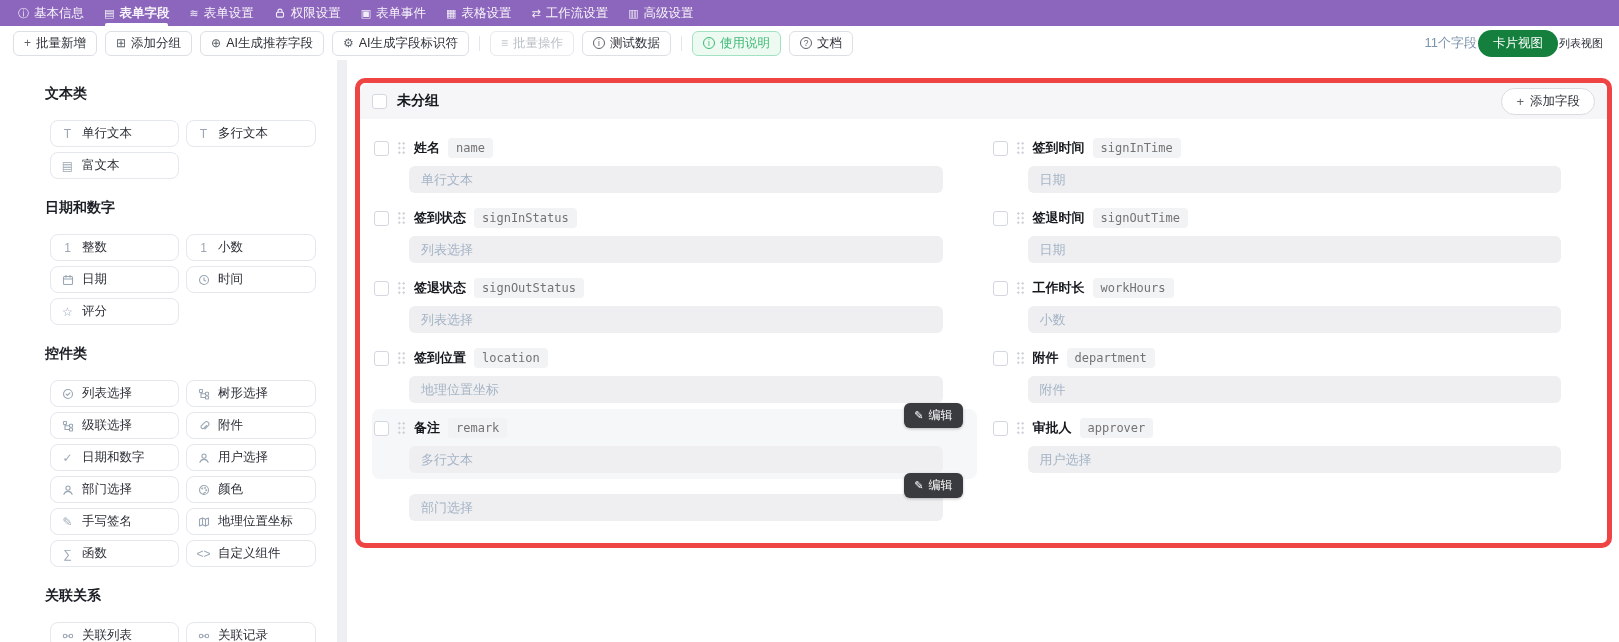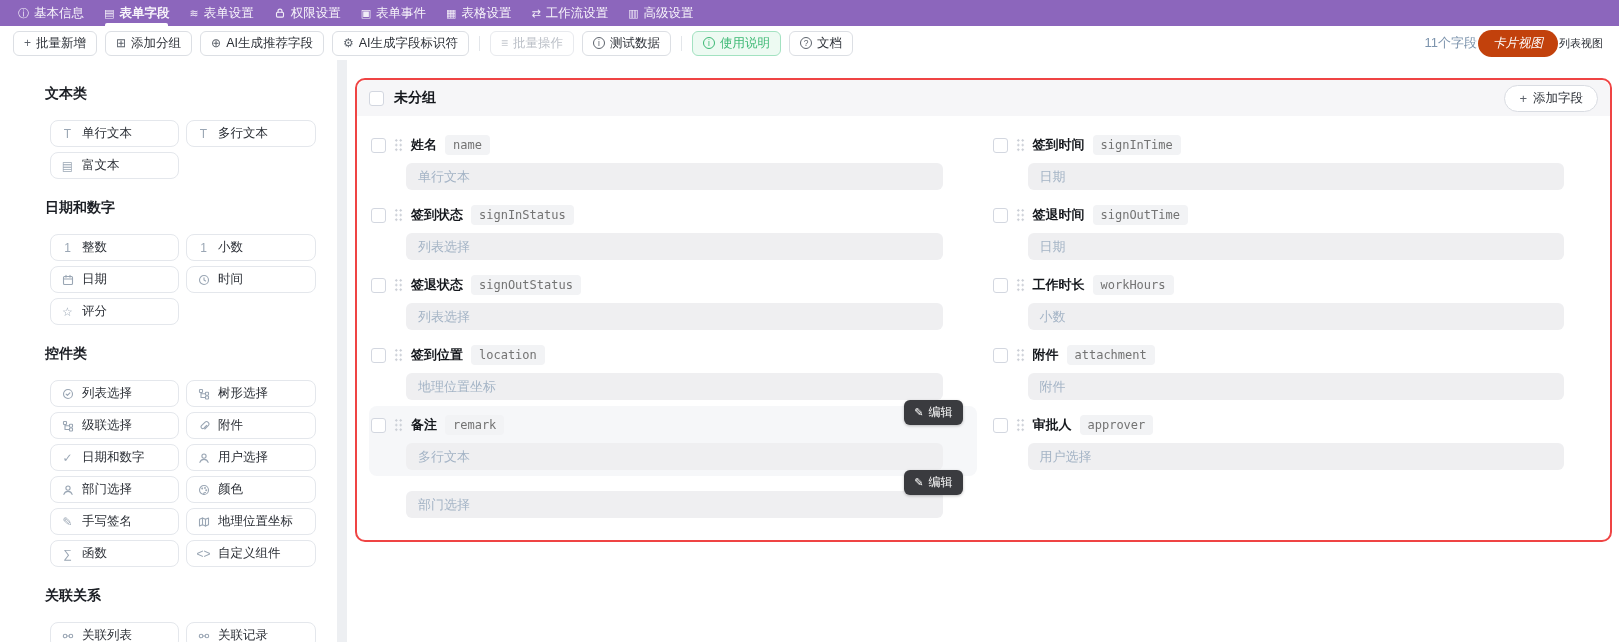--- a/index.html
+++ b/index.html
@@ -24,38 +24,38 @@
     border:1px solid #dcdfe4; border-radius:6px; background:#fff; font-size:12.5px; color:#2b2f36;
     cursor:pointer; white-space:nowrap; }
   .tbtn .ic { color:#5d636c; font-size:12px; line-height:1; display:inline-flex; }
   .tbtn.disabled { color:#b9bec6; border-color:#e8eaee; cursor:default; }
   .tbtn.disabled .ic { color:#c3c7cd; }
   .tbtn.green { color:#3cb874; border-color:#a3e2c1; background:#edfaf2; }
   .tbtn.green .ic { color:#3cb874; }
   .tb-divider { width:1px; height:15px; background:#e3e6ea; margin:0 2px; }
   .tb-right { margin-left:auto; display:flex; align-items:center; gap:1px; }
   .field-count { color:#7d94ad; font-size:13px; }
-  .view-pill { background:#c2410c; color:#fdfdfd; font-size:12.5px; border-radius:999px; padding:5px 15px; cursor:pointer;font-style:italic; }
+  .view-pill { background:#15803d; color:#fdfdfd; font-size:12.5px; border-radius:999px; padding:5px 15px; cursor:pointer; }
   .view-list { color:#2b2f36; font-size:11px; cursor:pointer; }
   .qcirc { width:12px; height:12px; border:1.1px solid currentColor; border-radius:50%;
     display:inline-flex; align-items:center; justify-content:center; font-size:8.5px; line-height:1; }
   
   .content { display:flex; height:582px; }
   .sidebar { width:300px; padding:25px 0 0 8px; overflow:hidden; flex:none;margin-left:37px; }
   .sb-section { margin-top:20px; }
   .sb-section:first-child { margin-top:0; }
   .sb-title { font-weight:bold; font-size:14px; color:#1b1e24; margin:0 0 17px 0; }
   .sb-grid { display:grid; grid-template-columns:129px 130px; gap:5px 7px; margin-left:5px; }
   .sb-item { height:27px; border:1px solid #e4e7ec; border-radius:8px; background:#fff;
     display:flex; align-items:center; gap:8px; padding:0 10px; font-size:12.5px; color:#2b2f36; cursor:grab; }
   .sb-ic { color:#9aa6b4; font-size:12px; width:13px; display:inline-flex; justify-content:center; line-height:1; }
   .v-strip { width:10px; background:#edeff2; flex:none; }
   
   .main { flex:1; padding:18px 7px 0 8px; }
-  .card { border:2px solid #ef4444; border-radius:10px; background:#fff; overflow:visible; }
+  .card { border:5px solid #ef4444; border-radius:10px; background:#fff; overflow:visible; }
   .group-header { background:#f6f6f8; height:36px; display:flex; align-items:center;
     justify-content:space-between; padding:0 12px 0 12px; border-radius:10px 10px 0 0; }
   .gh-left { display:flex; align-items:center; gap:10px; }
   .gh-title { font-weight:bold; font-size:14px; color:#15181d; }
   .add-field { height:27px; display:inline-flex; align-items:center; gap:6px; padding:0 14px;
     border:1px solid #d9dce2; border-radius:14px; background:#fff; font-size:12.5px; color:#2b2f36; cursor:pointer; }
   .add-field .plus { font-size:13px; color:#5d636c; }
   .fields { display:flex; padding:10px 12px 16px 12px; gap:14px; }
   .fcol { flex:1; display:flex; flex-direction:column; }
   .field { position:relative; padding:8px 0 6px 0; border-radius:8px; }
@@ -466,21 +466,21 @@
               </div>
               <div class="f-input">
                 <span class="ph">小数</span>
               </div>
             </div>
             <div class="field">
               <div class="f-head">
                 <span class="cb"></span>
                 <span class="drag"></span>
                 <span class="f-label">附件</span>
-                <span class="f-code">attachment</span>
+                <span class="f-code">department</span>
               </div>
               <div class="f-input">
                 <span class="ph">附件</span>
               </div>
             </div>
             <div class="field">
               <div class="f-head">
                 <span class="cb"></span>
                 <span class="drag"></span>
                 <span class="f-label">审批人</span>

